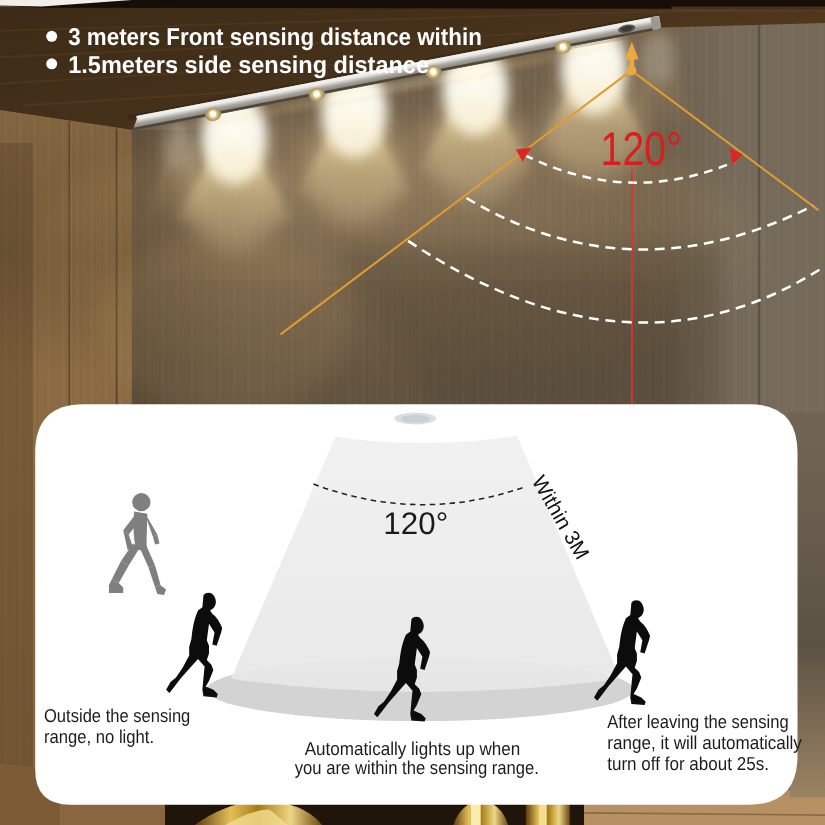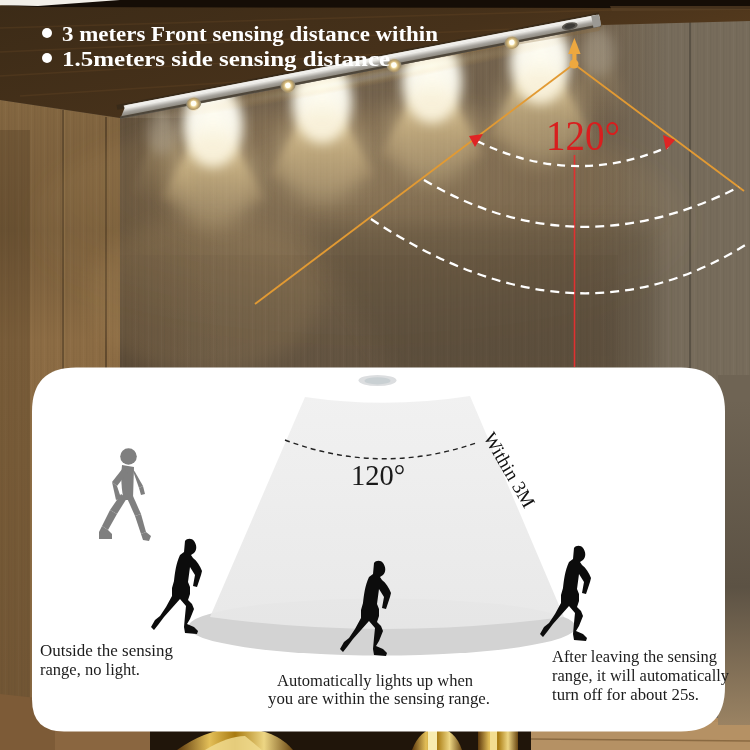--- a/index.html
+++ b/index.html
@@ -1,16 +1,16 @@
 <!DOCTYPE html>
 <html><head>
 <meta charset="utf-8">
 <style>
   html,body{margin:0;padding:0;background:#fff;}
-  #stage{width:750px;height:750px;position:relative;overflow:hidden;font-family:Liberation Serif, serif;}
+  #stage{width:750px;height:750px;position:relative;overflow:hidden;font-family:Liberation Sans, sans-serif;}
 </style>
 </head>
 <body>
 <div id="stage">
 <svg width="750" height="750" viewBox="0 0 750 750">
 <defs>
   <linearGradient id="wallG" x1="0" y1="0" x2="0" y2="1">
     <stop offset="0" stop-color="#776650"></stop>
     <stop offset="0.4" stop-color="#6a5a46"></stop>
     <stop offset="0.75" stop-color="#60523f"></stop>

